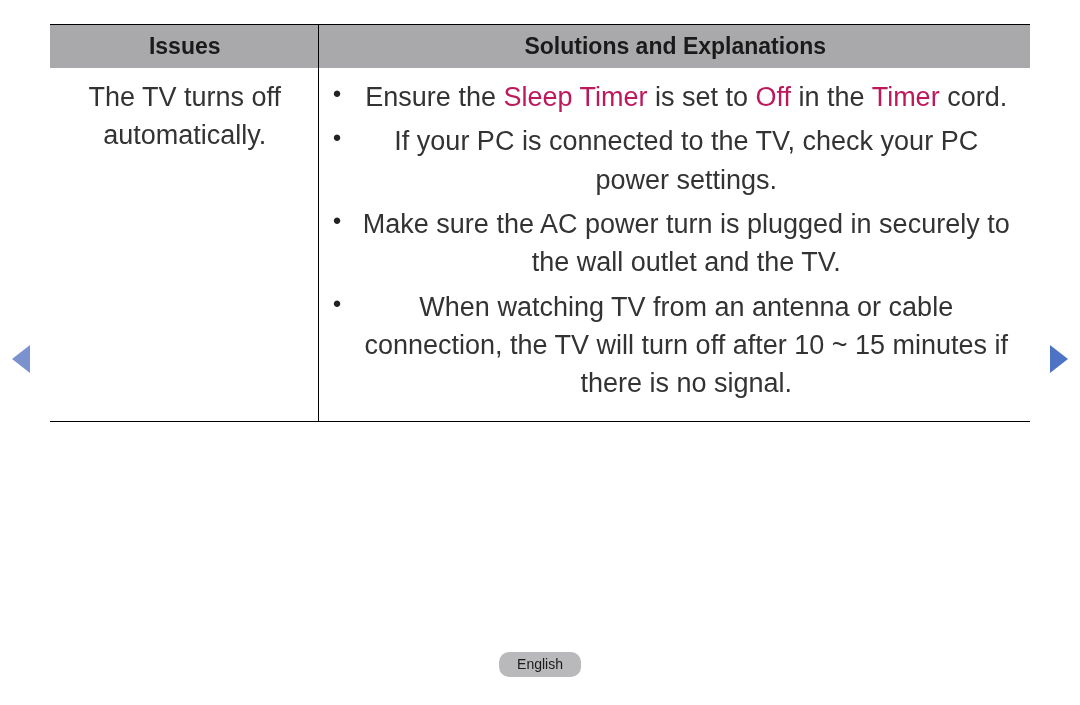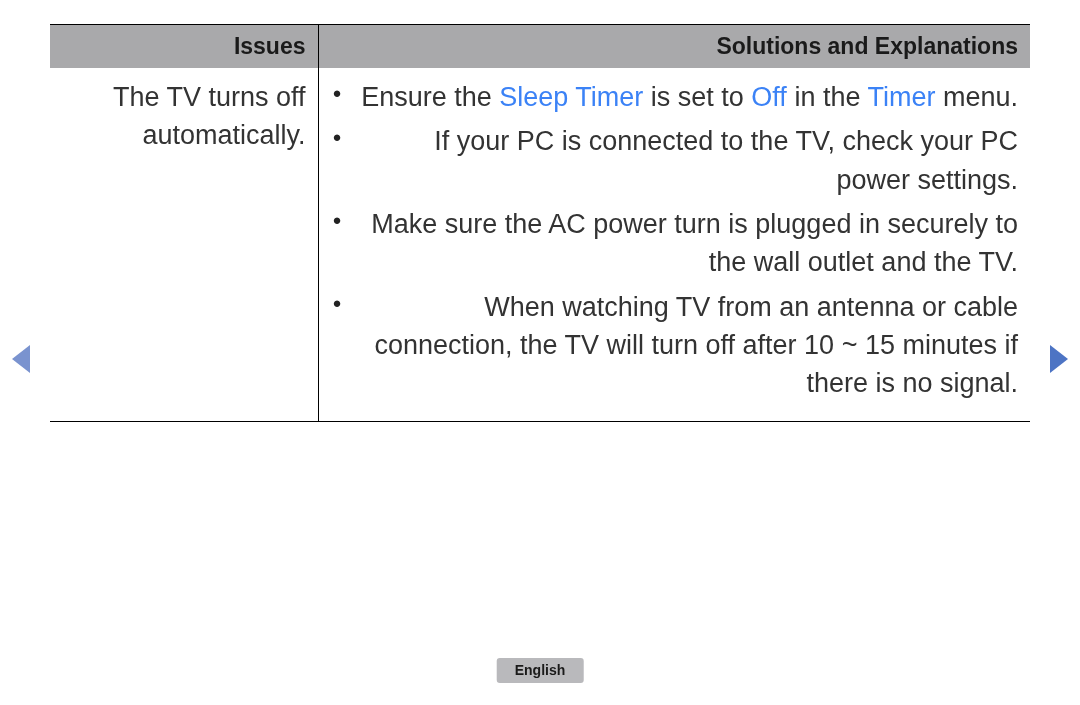--- a/index.html
+++ b/index.html
@@ -20,21 +20,21 @@
       height: 100%;
       padding: 24px 50px 0 50px;
       position: relative;
     }
     .table-wrap {
       width: 100%;
       border-collapse: collapse;
     }
     .table-wrap th, .table-wrap td {
       vertical-align: top;
-      text-align: right;
+      text-align: center;
     }
     .table-wrap th {
       background: #a9a9ab;
       font-weight: bold;
       font-size: 23px;
       color: #1a1a1a;
       padding: 8px 12px 8px 14px;
       border-top: 1px solid #000;
     }
     .table-wrap td {
@@ -64,21 +64,21 @@
     ul.solutions-list li::before {
       content: "●";
       position: absolute;
       left: 0;
       top: 0;
       font-size: 15px;
       line-height: 30px;
       color: #222;
     }
     .hl-blue {
-      color: #3b82f6;
+      color: #be185d;
     }
     .nav-arrow {
       position: absolute;
       top: 345px;
       width: 0;
       height: 0;
       cursor: pointer;
     }
     .nav-arrow-left {
       left: 12px;
@@ -87,29 +87,29 @@
       border-right: 18px solid #7a93cf;
     }
     .nav-arrow-right {
       right: 12px;
       border-top: 14px solid transparent;
       border-bottom: 14px solid transparent;
       border-left: 18px solid #4d74c4;
     }
     .language-badge {
       position: absolute;
-      bottom: 22px;
+      bottom: 28px;
       left: 50%;
       transform: translateX(-50%);
       background: #b9b9bc;
       color: #1a1a1a;
       font-size: 14px;
-      font-weight: bold;
+      font-weight: normal;
       padding: 4px 18px 5px 18px;
-      border-radius: 3px;
+      border-radius: 10px;
     }
   </style>
 </head>
 <body>
 
 <div class="page-container">
 
   <div class="nav-arrow nav-arrow-left"></div>
   <div class="nav-arrow nav-arrow-right"></div>
 
@@ -118,21 +118,21 @@
       <tr>
         <th class="col-issues">Issues</th>
         <th class="col-solutions">Solutions and Explanations</th>
       </tr>
     </thead>
     <tbody>
       <tr>
         <td class="col-issues">The TV turns off automatically.</td>
         <td class="col-solutions">
           <ul class="solutions-list">
-            <li><span>Ensure the </span><span class="hl-blue">Sleep Timer</span><span> is set to </span><span class="hl-blue">Off</span><span> in the </span><span class="hl-blue">Timer</span><span> menu.</span></li>
+            <li><span>Ensure the </span><span class="hl-blue">Sleep Timer</span><span> is set to </span><span class="hl-blue">Off</span><span> in the </span><span class="hl-blue">Timer</span><span> cord.</span></li>
             <li><span>If your PC is connected to the TV, check your PC power settings.</span></li>
             <li><span>Make sure the AC power turn is plugged in securely to the wall outlet and the TV.</span></li>
             <li><span>When watching TV from an antenna or cable connection, the TV will turn off after 10 ~ 15 minutes if there is no signal.</span></li>
           </ul>
         </td>
       </tr>
     </tbody>
   </table>
 
   <div class="language-badge">English</div>

